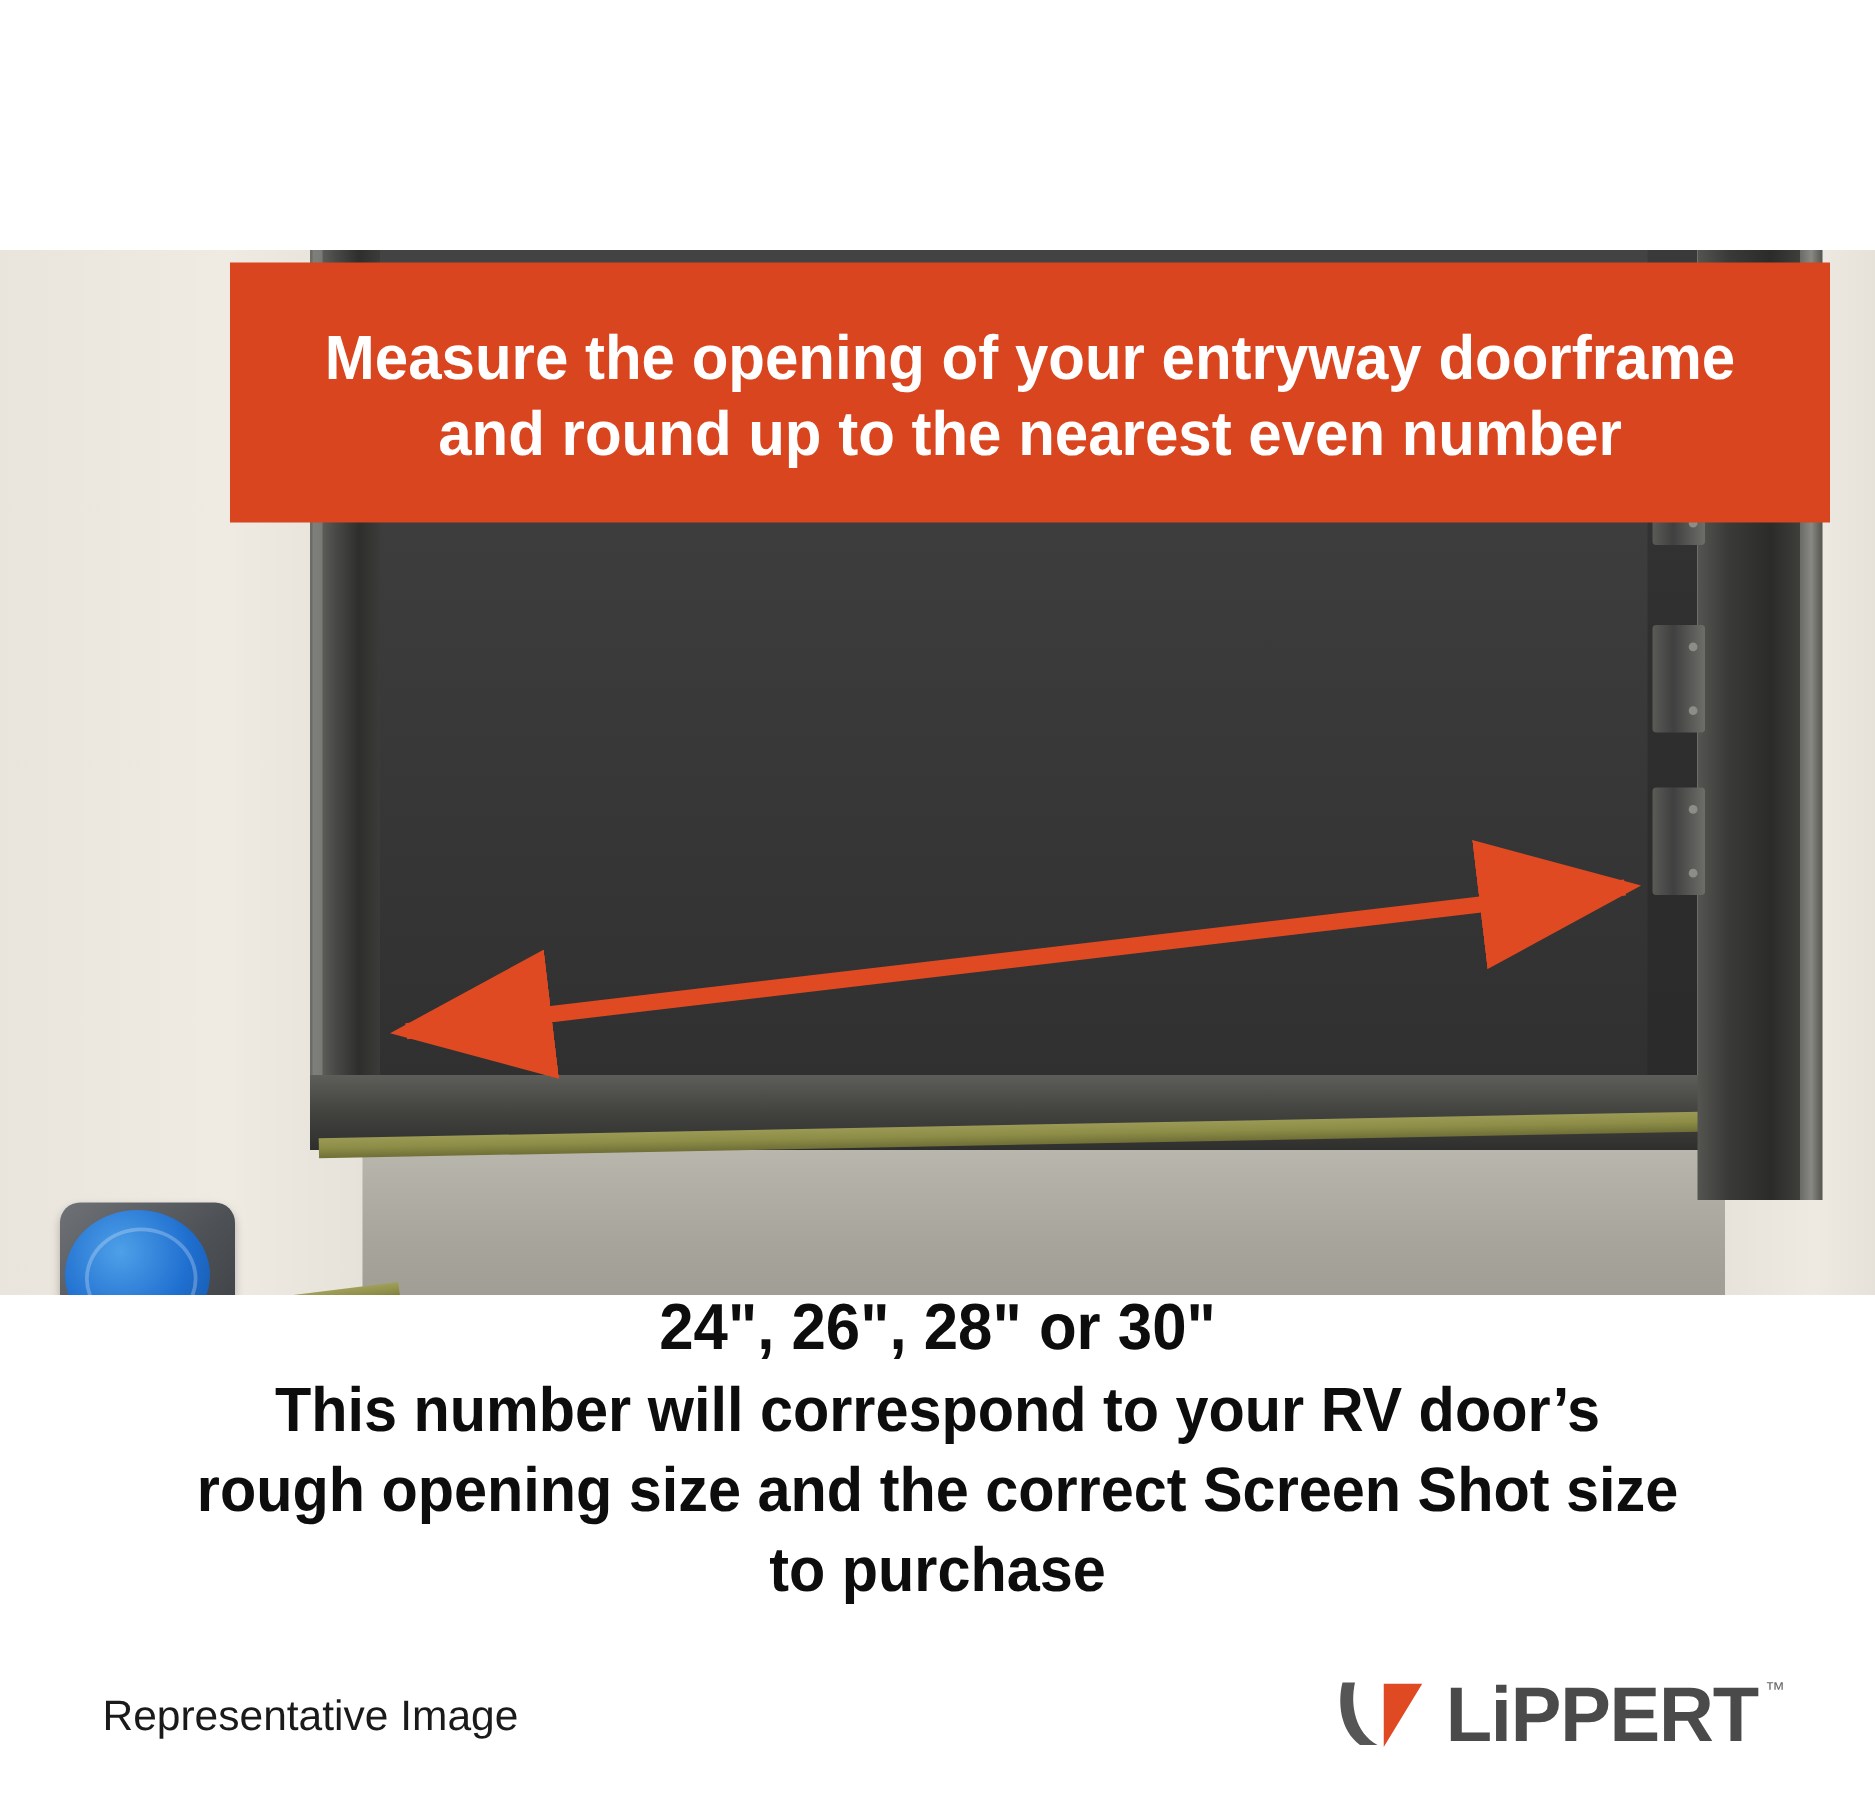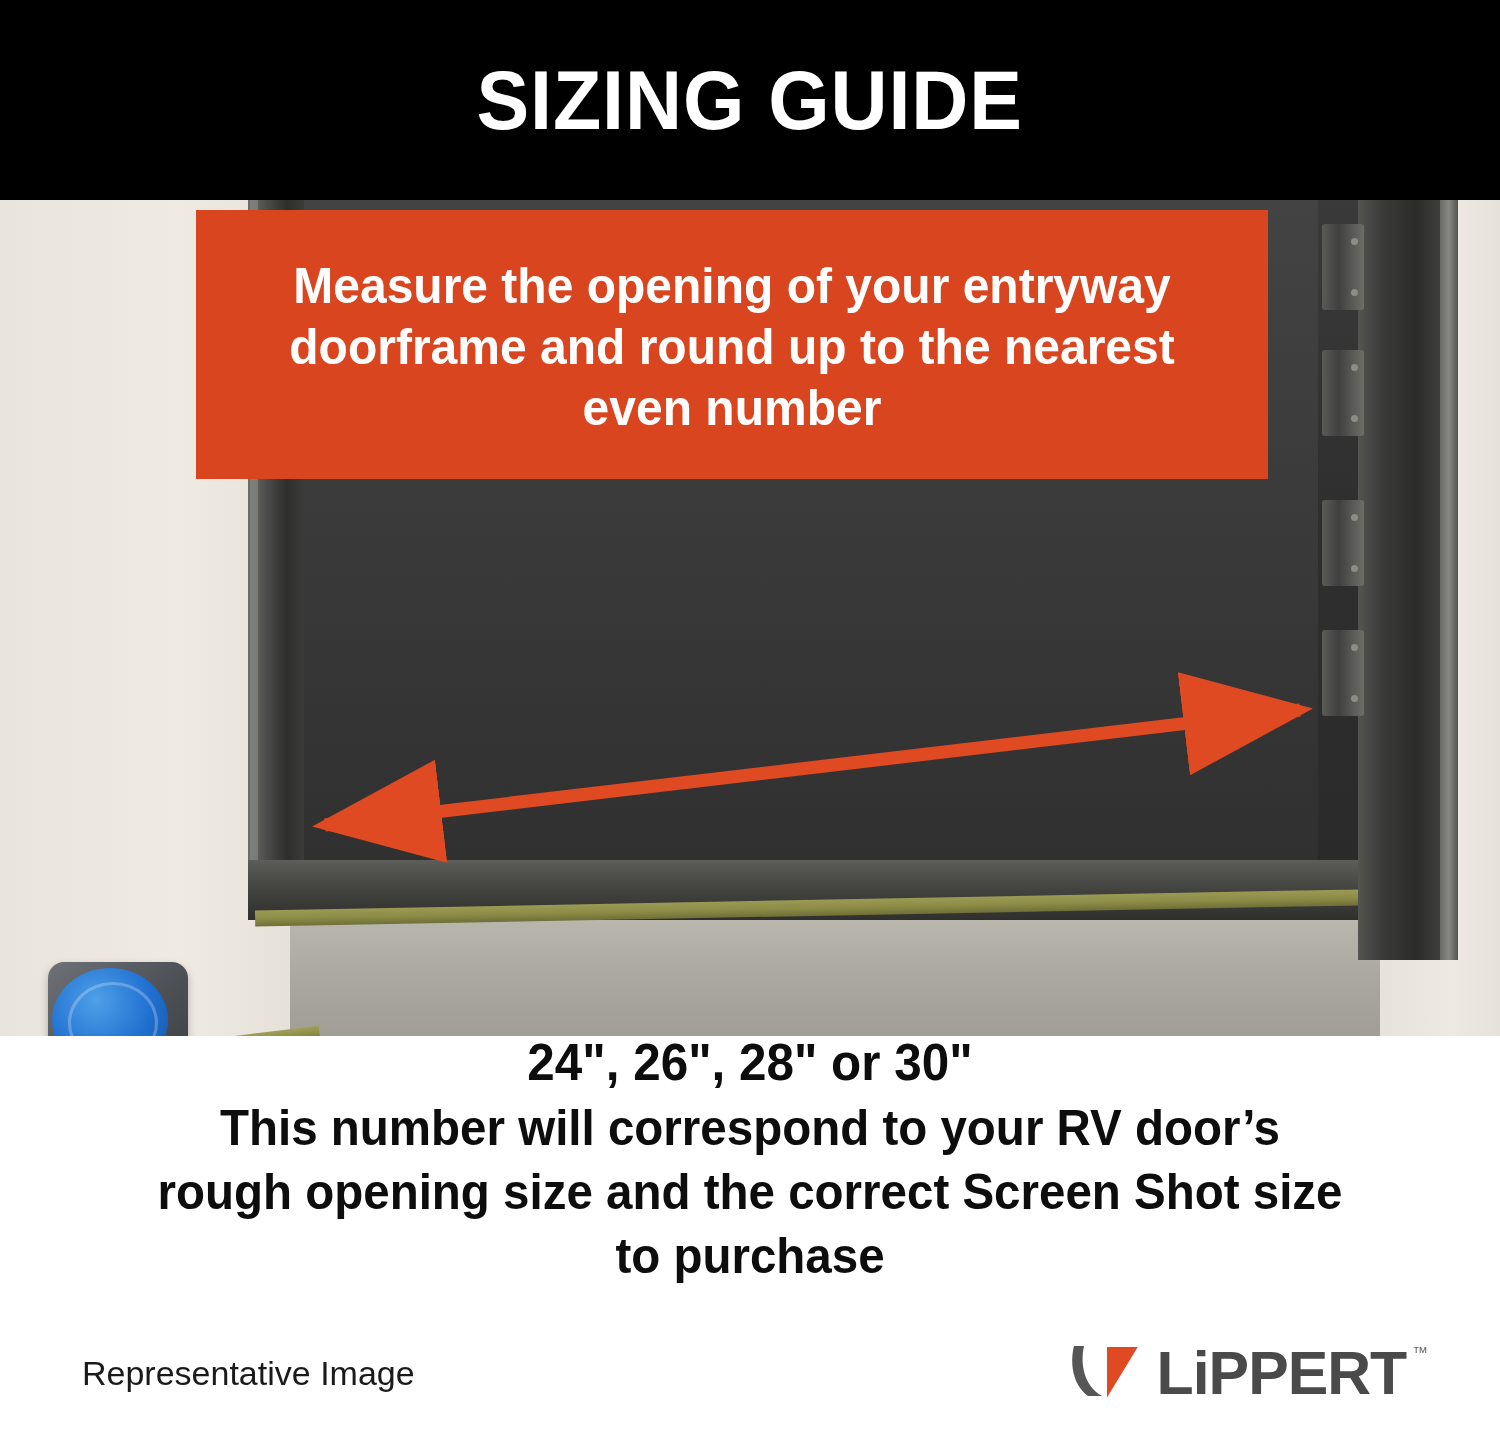--- a/index.html
+++ b/index.html
@@ -206,23 +206,23 @@
     position: absolute;
     left: 0; top: 0;
     width: 1500px; height: 836px;
     z-index: 12;
     pointer-events: none;
   }
 
   
   .callout {
     position: absolute;
-    left: 196px;
+    left: 184px;
     top: 210px;
-    width: 1072px;
+    width: 1280px;
     background: #d9451f;
     z-index: 20;
     padding: 46px 30px 40px 30px;
     box-sizing: border-box;
   }
   .callout-text {
     color: #ffffff;
     font-size: 50px;
     line-height: 1.22;
     font-weight: bold;
@@ -300,23 +300,20 @@
     align-self: flex-start;
     margin-top: 8px;
     margin-left: 3px;
   }
 </style>
 </head>
 <body>
 
 <div class="page">
 
-  <div class="header-bar">
-    <div class="header-title">SIZING GUIDE</div>
-  </div>
 
   <div class="photo">
     <div class="wall-top"></div>
     <div class="wall-left"></div>
     <div class="wall-right"></div>
 
     <div class="doorway"></div>
     <div class="doorway-inner"></div>
 
     <div class="jamb-left"></div>

